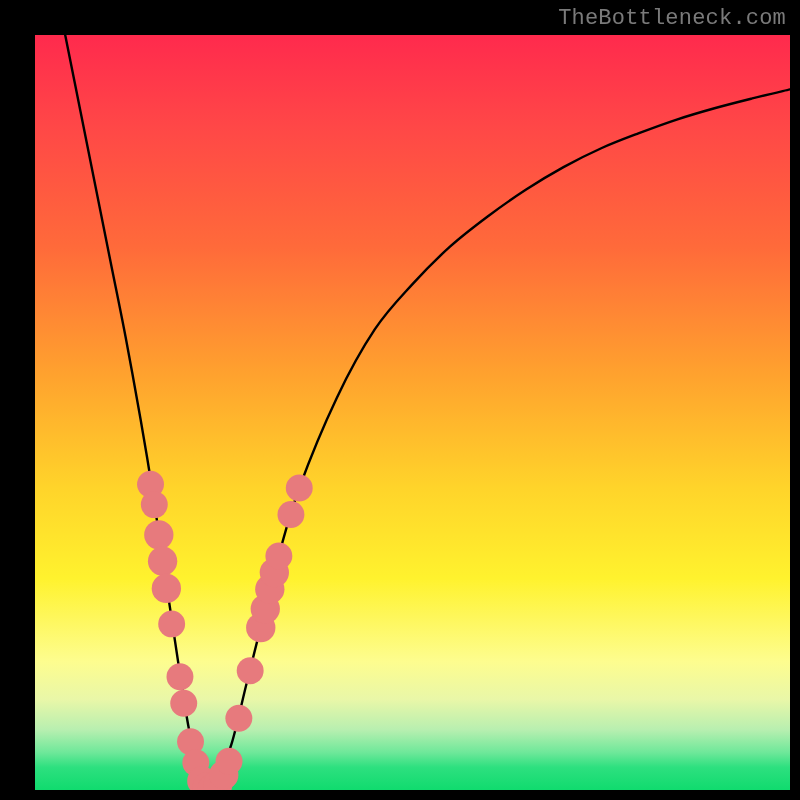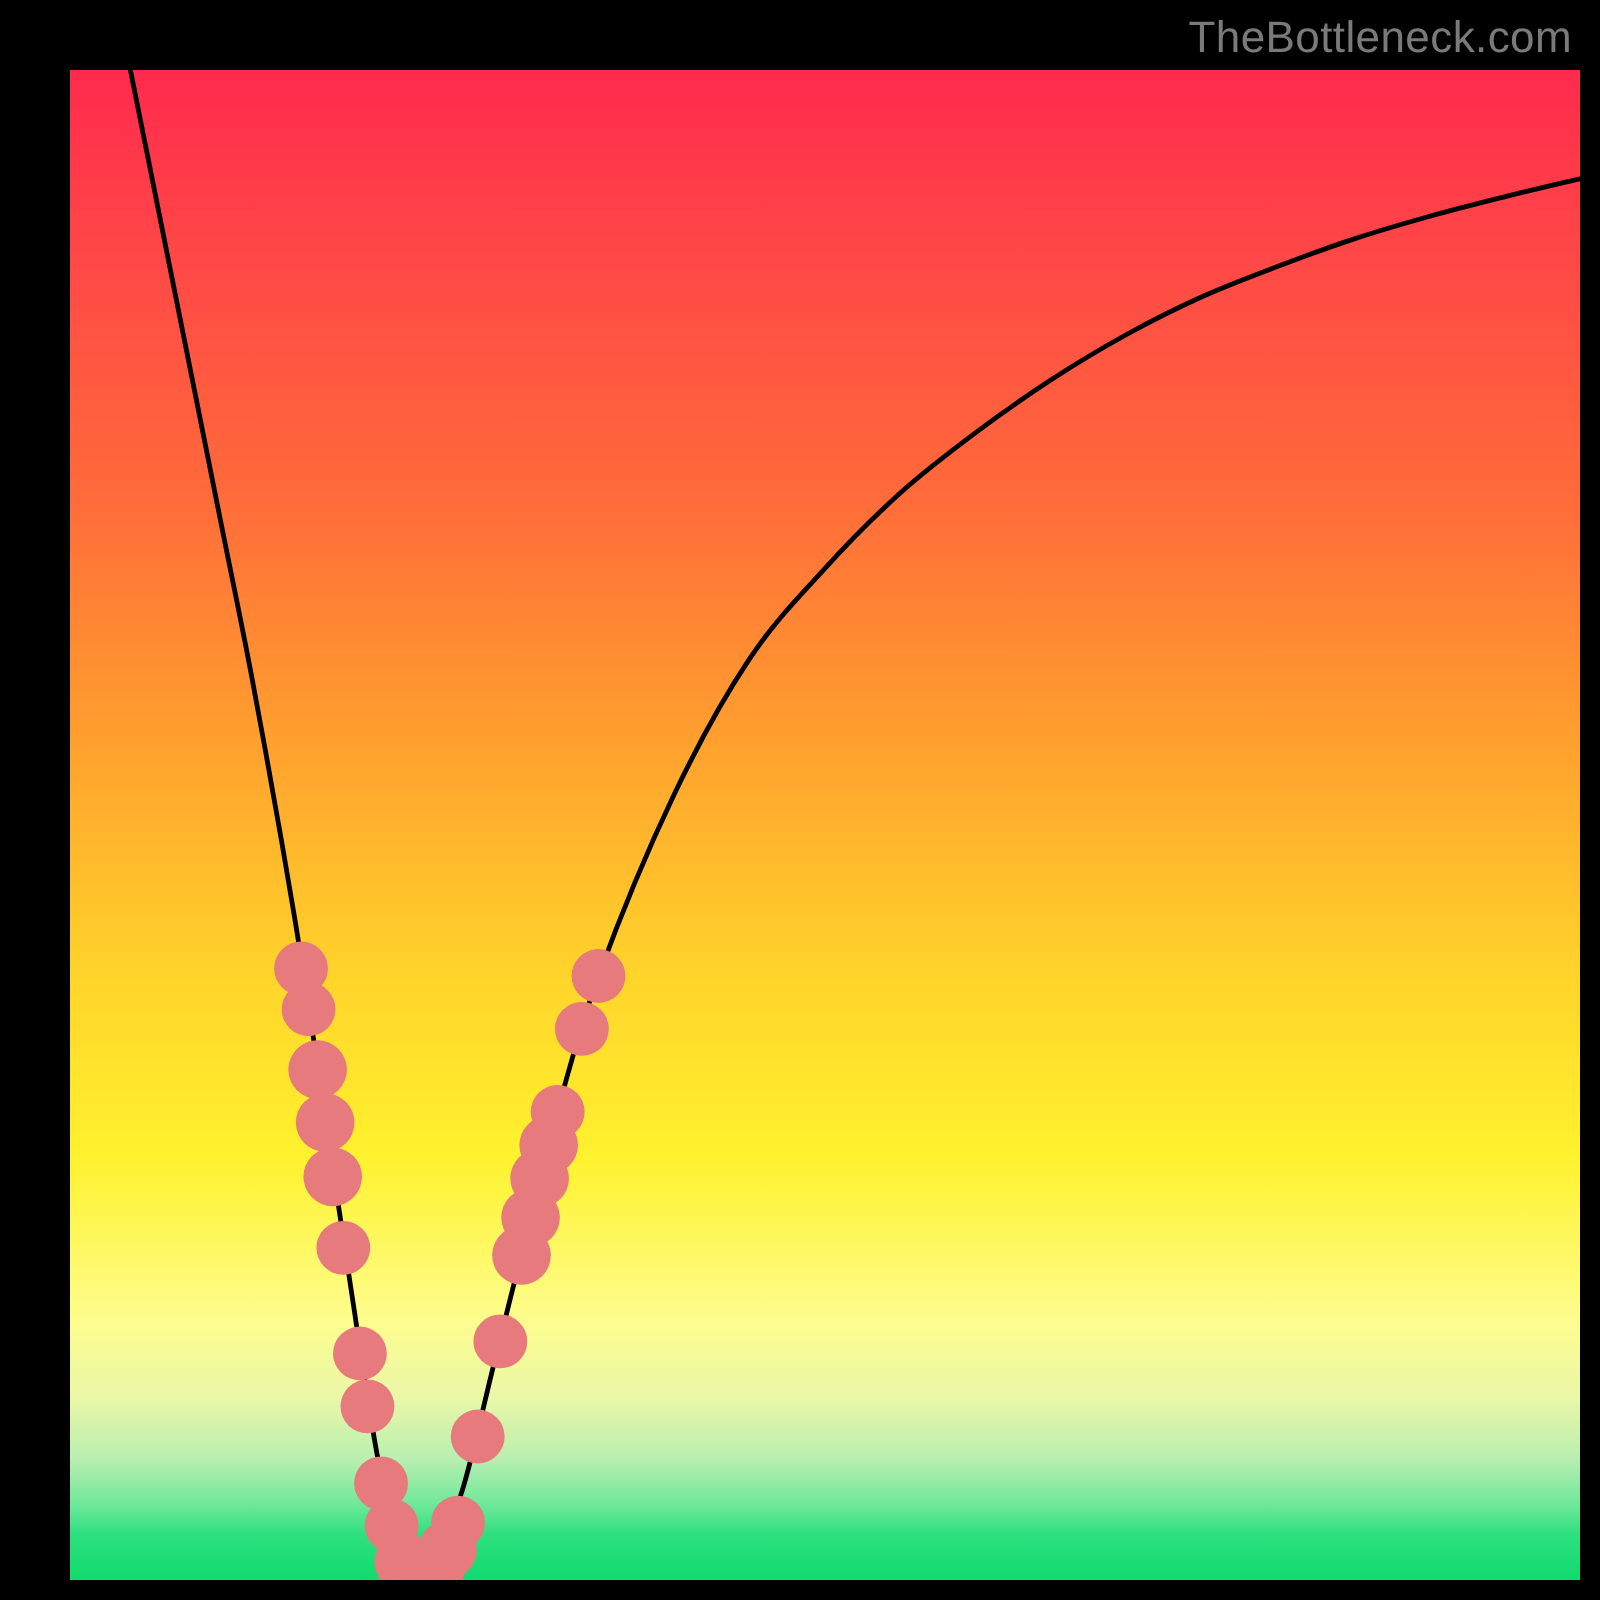--- a/index.html
+++ b/index.html
@@ -39,20 +39,21 @@
     );
   }
   .watermark {
     position: absolute;
     top: 6px;
     right: 14px;
     color: #7a7a7a;
     font-size: 22px;
     letter-spacing: 0.2px;
     user-select: none;
+    font-family: Liberation Mono, monospace;
   }
   svg.curve-layer {
     position: absolute;
     left: 0;
     top: 0;
     width: 755px;
     height: 755px;
   }
   .dot {
     fill: #e77a7d;

